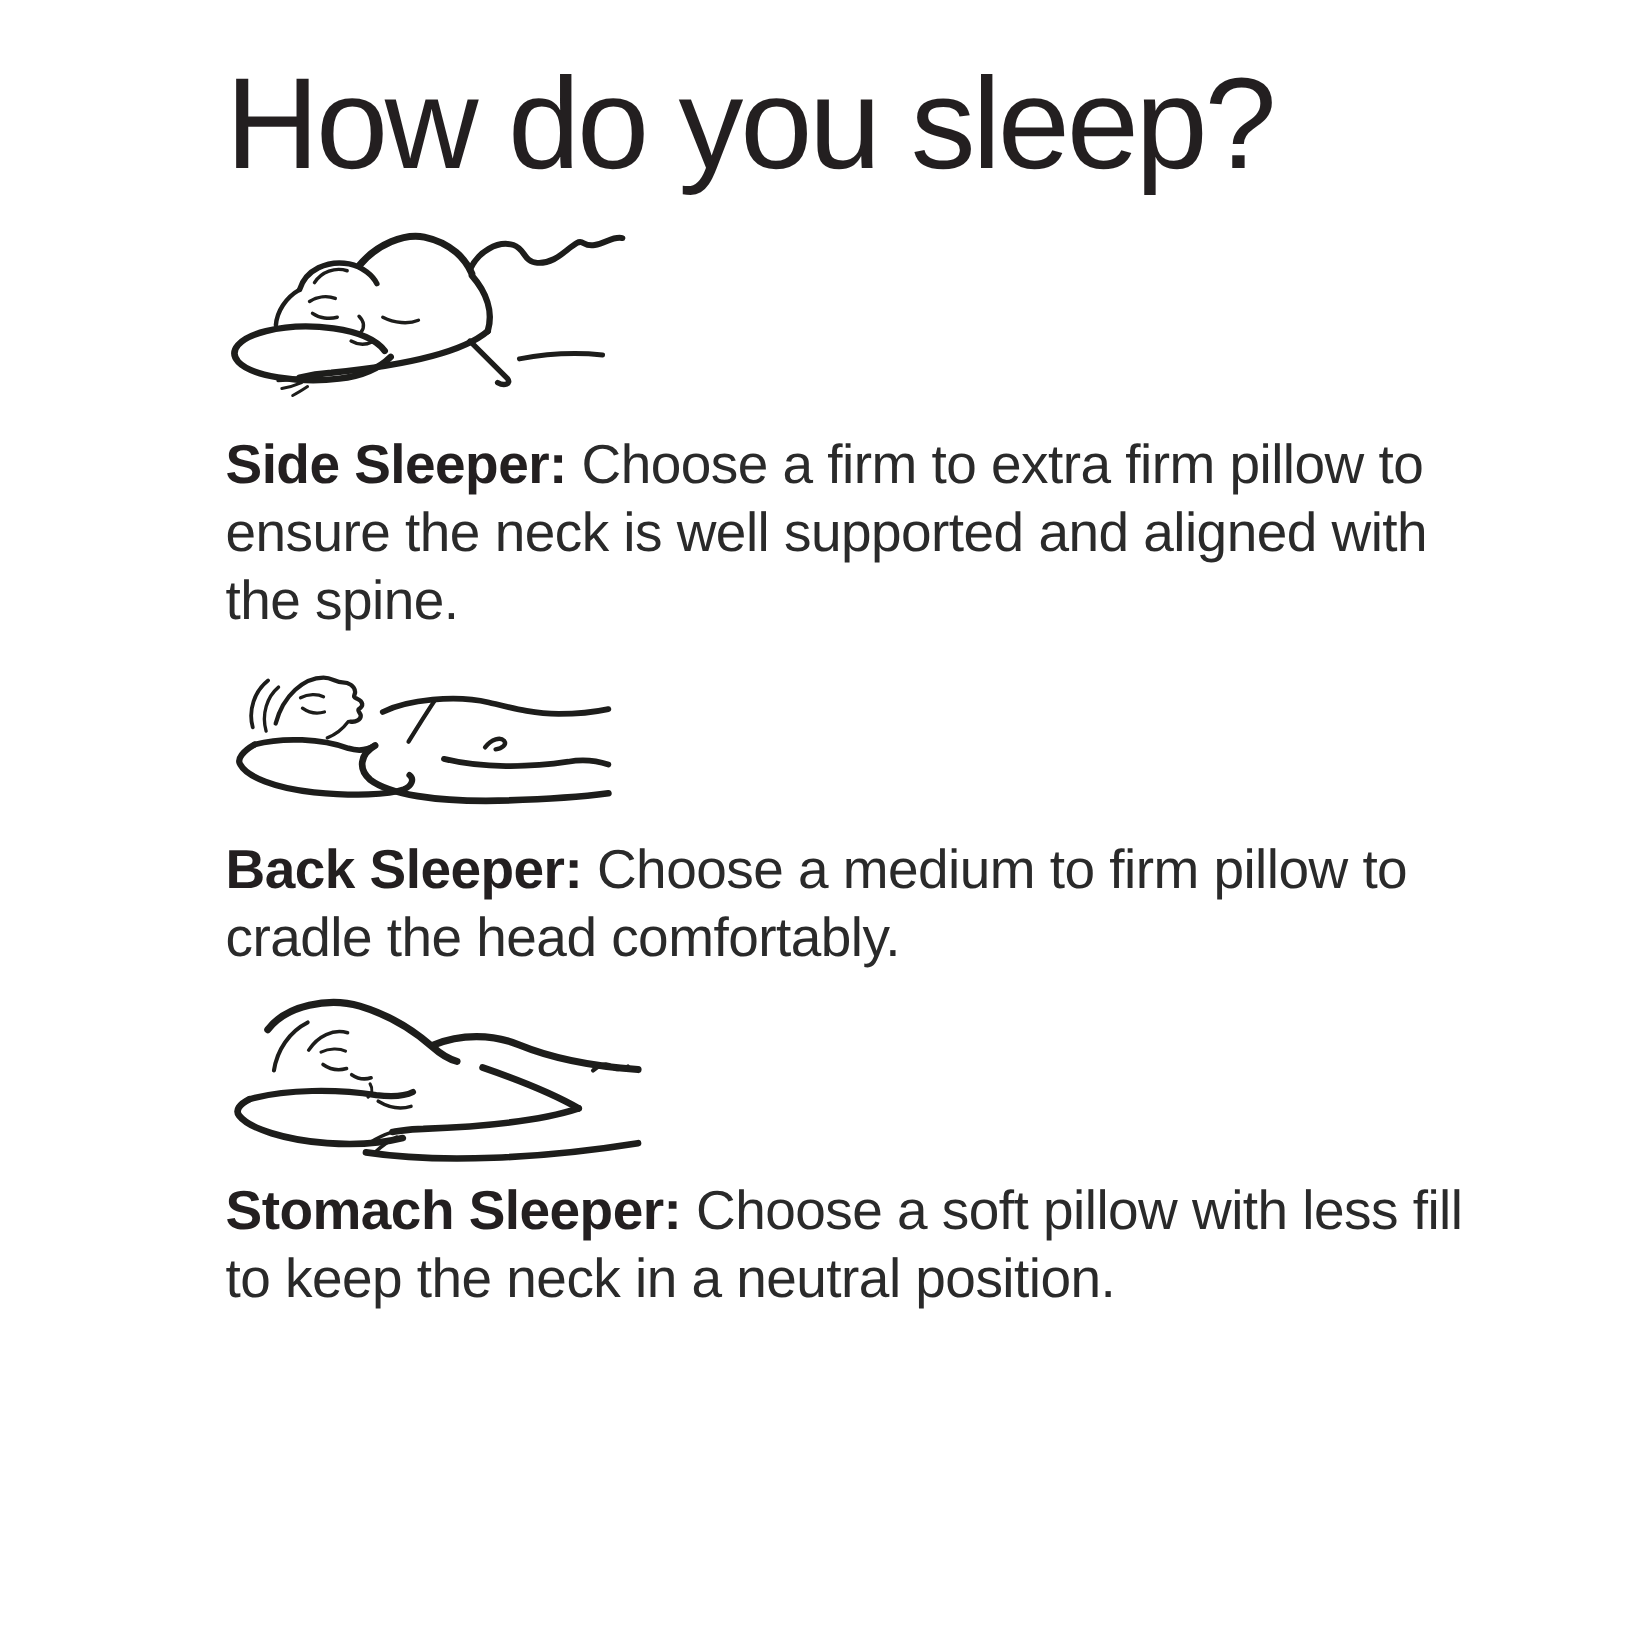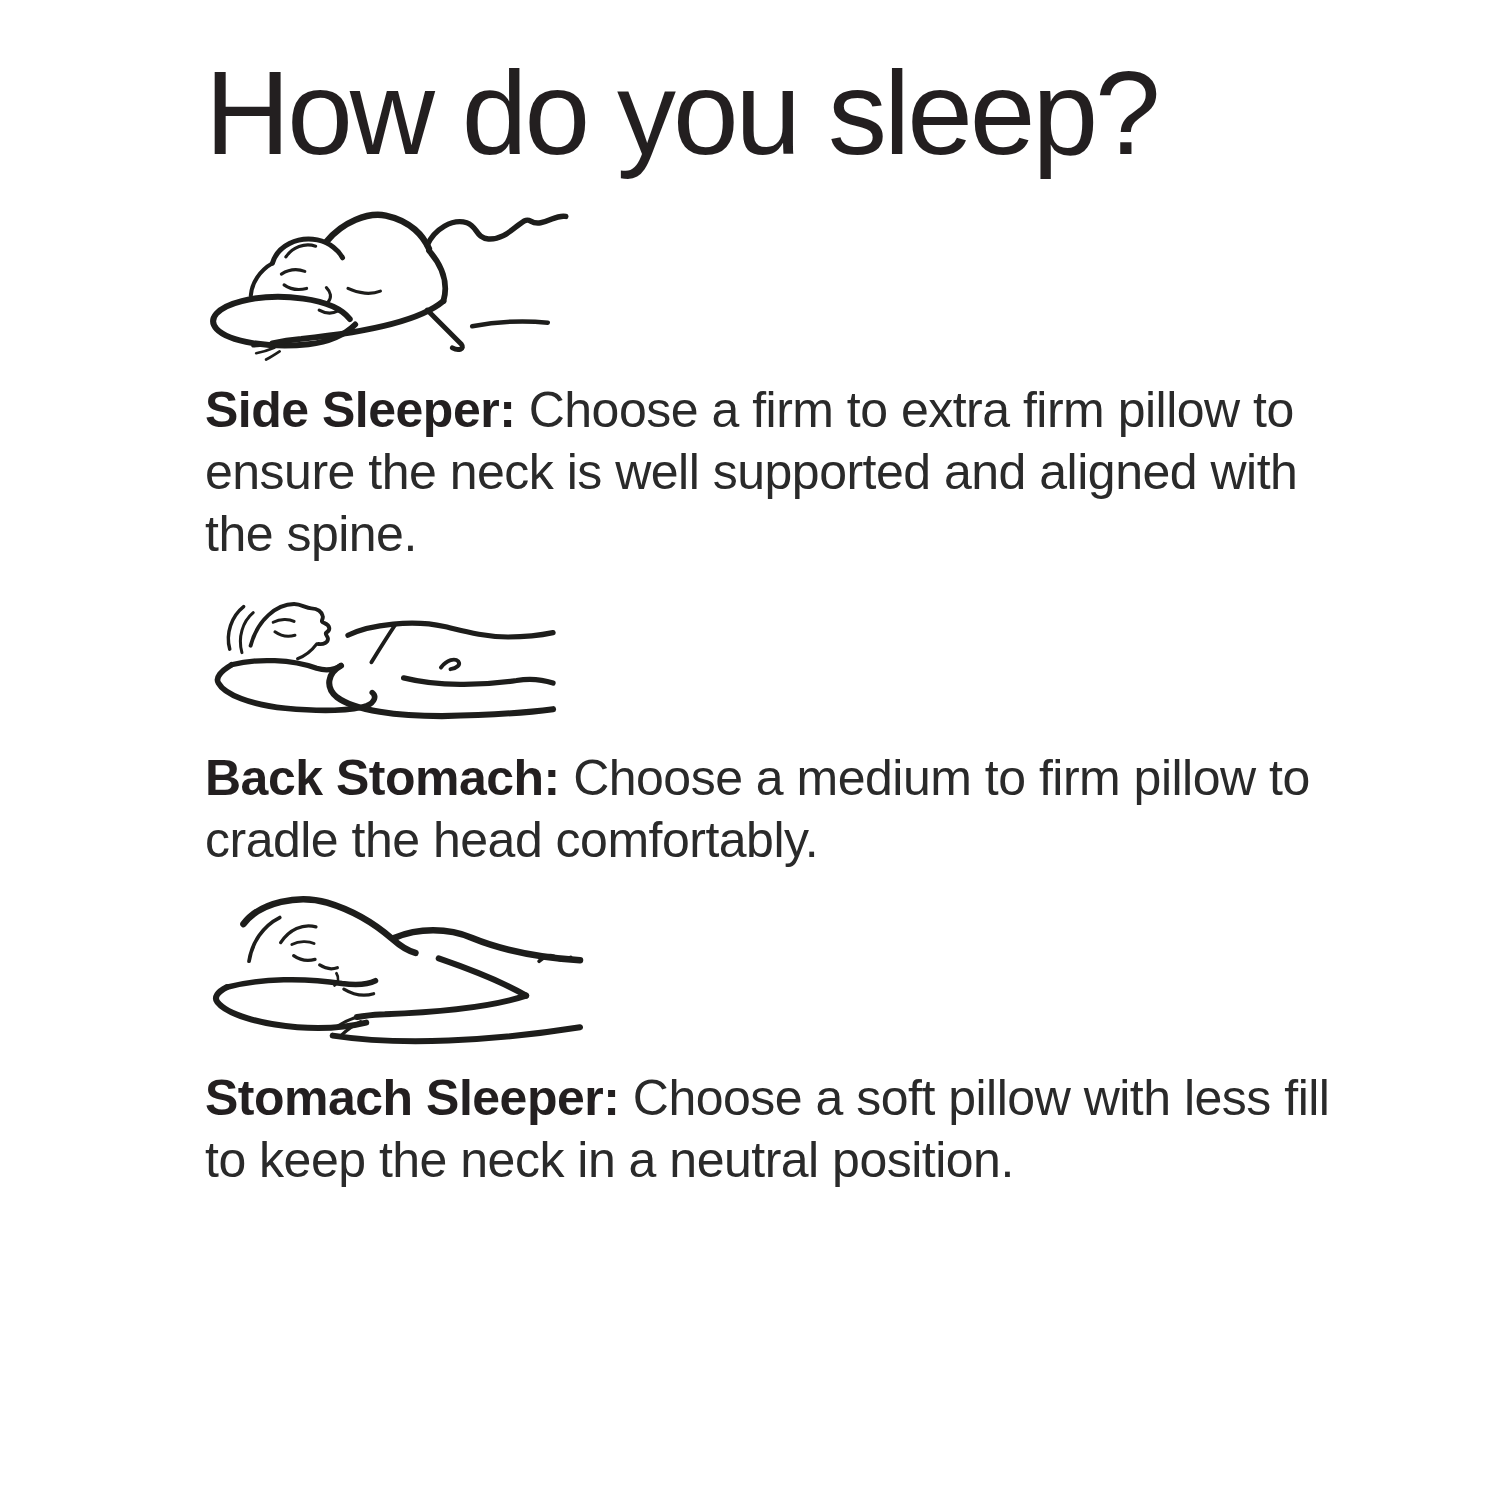--- a/index.html
+++ b/index.html
@@ -34,23 +34,23 @@
   .sleeper-fig svg { color: #1d1d1b; }
   p.desc {
     width: 1150px;
     margin: 0;
     font-size: 50px;
     line-height: 62px;
     letter-spacing: -0.5px;
     color: #2a2a2a;
   }
   p.desc strong { font-weight: 700; color: #231f20; }
-  p.p-side        { margin-top: 12px;  }
+  p.p-side        { margin-top: 24px;  }
   p.p-back        { margin-top: 16px; }
-  p.p-stomach     { margin-top: 10px; }
+  p.p-stomach     { }
   p.p-combination { margin-top: 22px; }
 </style>
 </head>
 <body>
 
 <div class="canvas">
 
   <h1 class="title">How do you sleep?</h1>
 
   <figure class="sleeper-fig fig-side">
@@ -87,21 +87,21 @@
       <path d="M42,94 C72,86 112,88 140,98 C150,101 160,100 168,95" stroke-width="6"></path>
       <path d="M42,94 C30,101 23,109 27,115 C34,128 64,140 104,144 C146,148 182,147 198,141 C207,137 209,130 204,126" stroke-width="6.5"></path>
       <path d="M168,95 C152,104 150,120 163,131 C184,147 234,153 284,153 C334,152 382,149 412,145" stroke-width="7"></path>
       <path d="M176,60 C202,47 252,42 287,50 C312,56 334,62 360,62 C382,62 398,60 412,57" stroke-width="6"></path>
       <path d="M231,47 C221,62 211,78 203,91" stroke-width="4.5"></path>
       <path d="M283,97 C290,88 299,86 303,90 C306,94 301,98 294,99" stroke-width="4.5"></path>
       <path d="M240,109 C280,119 330,118 370,112 C387,109 400,111 412,115" stroke-width="6"></path>
     </svg>
   </figure>
 
-  <p class="desc p-back"><strong>Back Stomach:</strong> <span>Choose a medium to firm pillow to cradle the head comfortably.</span></p>
+  <p class="desc p-back"><strong>Back Sleeper:</strong> <span>Choose a medium to firm pillow to cradle the head comfortably.</span></p>
 
   <figure class="sleeper-fig fig-stomach">
     <svg width="400" height="172" viewBox="0 0 430 185" fill="none" stroke="currentColor" stroke-linecap="round" stroke-linejoin="round">
       <path d="M52,42 C70,18 112,10 142,19 C172,28 196,44 212,58 C221,66 229,71 237,73" stroke-width="7"></path>
       <path d="M58,82 C61,62 73,44 91,35" stroke-width="4"></path>
       <path d="M92,62 C101,48 116,41 130,45" stroke-width="3.5"></path>
       <path d="M104,64 C112,60 122,60 128,63" stroke-width="3"></path>
       <path d="M106,76 C113,81 122,82 129,80" stroke-width="3.5"></path>
       <path d="M134,86 C140,90 147,91 153,89" stroke-width="3.5"></path>
       <path d="M152,95 C155,100 154,105 150,108" stroke-width="3"></path>

